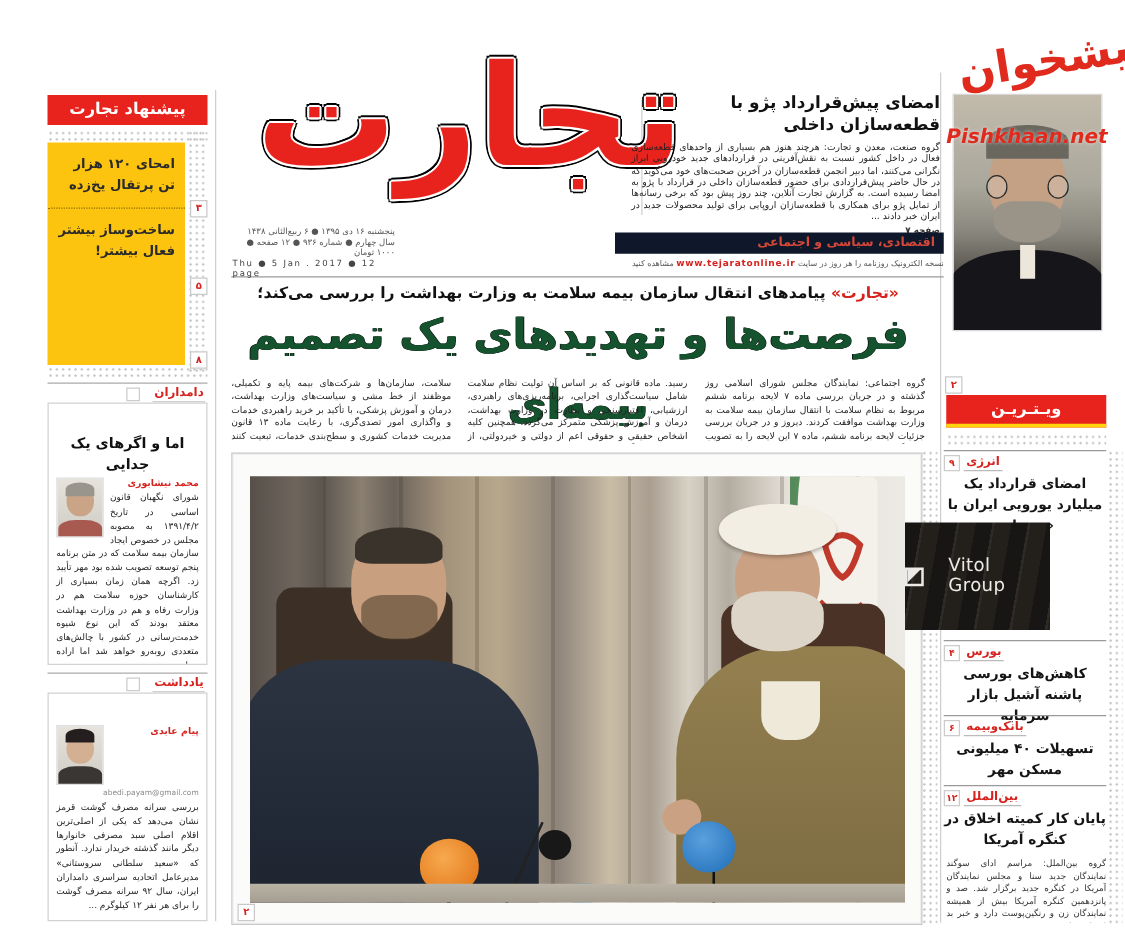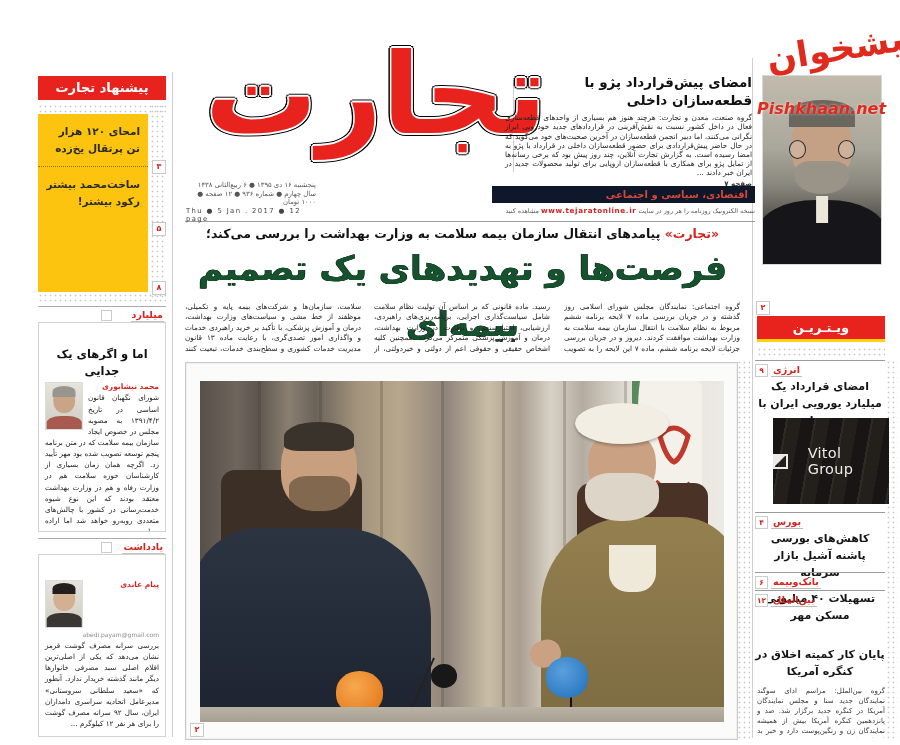--- a/index.html
+++ b/index.html
@@ -143,21 +143,21 @@
   #vit-dots{left:757px;top:347px;width:128px;height:11px;}
   #rs-dots-left{left:737px;top:360px;width:13px;height:380px;}
   #rs-dots-right{left:886px;top:360px;width:12px;height:380px;}
   .vsec{position:absolute;left:755px;width:130px;border-top:1px solid #9a9a9a;height:15px;}
   .vlabel{position:absolute;left:16px;top:3px;color:#d6231f;font-weight:bold;font-size:9.5px;
           border-bottom:1px solid #bbb;padding:0 2px 1px;}
   .vnum{position:absolute;left:0;top:3px;width:11px;height:11px;border:1px solid #ccc;background:#fff;
         color:#d6231f;font-size:7.5px;line-height:11px;text-align:center;font-weight:bold;}
   .vtitle{position:absolute;left:755px;width:130px;text-align:center;direction:rtl;
           font-size:11px;font-weight:bold;color:#151515;line-height:1.55;}
-  #vitolimg{left:773px;top:418px;width:116px;height:86px;overflow:hidden;
+  #vitolimg{left:724px;top:418px;width:116px;height:86px;overflow:hidden;
             background:repeating-linear-gradient(100deg,#181614 0 13px,#2e2a25 13px 15px,#23201c 15px 28px);
             display:flex;align-items:center;justify-content:center;gap:20px;}
   #vitolimg .vtxt{color:#eceae6;font-size:14.5px;letter-spacing:.3px;}
   .vitol-logo{display:inline-block;width:11px;height:11px;border:2px solid #eceae6;
               background:linear-gradient(135deg,#eceae6 45%,transparent 46%);}
   .vbody{position:absolute;left:757px;width:128px;direction:rtl;font-size:7px;line-height:10px;
          text-align:justify;color:#333;}
 </style>
 </head>
 <body>
@@ -168,29 +168,29 @@
   <div class="vline" style="left:752px;top:58px;height:680px;"></div>
   <div class="vline" style="left:513px;top:80px;height:92px;"></div>
   <div class="hline" style="left:185px;top:221px;width:570px;"></div>
 
   <div class="abs" id="ls-header">پیشنهاد تجارت</div>
   <div class="abs dots" id="ls-dots-top"></div>
   <div class="abs dots" id="ls-dots-right"></div>
   <div class="abs dots" id="ls-dots-bottom"></div>
   <div class="abs" id="ls-yellow">
     <div class="ls-item">امحای ۱۲۰ هزار تن پرتقال یخ‌زده</div>
-    <div class="ls-item">ساخت‌محمد بیشتر رکود بیشتر!</div>
+    <div class="ls-item">ساخت‌وساز بیشتر فعال بیشتر!</div>
   </div>
   <div class="numbox" style="left:152px;top:160px;">۳</div>
   <div class="numbox" style="left:152px;top:222px;">۵</div>
   <div class="numbox" style="left:152px;top:281px;">۸</div>
 
   <div class="lsec" style="top:306px;">
     <span class="lnum"></span>
-    <span class="llabel">میلیارد</span>
+    <span class="llabel">دامداران</span>
   </div>
   <div class="card" id="editorial-card">
     <div class="card-title">اما و اگرهای یک جدایی</div>
     <div>
       <span class="portrait">
         <span class="p-head"></span>
         <span class="p-hair"></span>
         <span class="p-torso"></span>
       </span>
       <div class="author">محمد نیشابوری</div>
@@ -319,20 +319,20 @@
     <span class="vlabel">بورس</span>
   </div>
   <div class="vtitle" style="top:530px;height:36px;">کاهش‌های بورسی پاشنه آشیل بازار سرمایه</div>
 
   <div class="vsec" style="top:572px;">
     <span class="vnum">۶</span>
     <span class="vlabel">بانک‌وبیمه</span>
   </div>
   <div class="vtitle" style="top:590px;height:36px;">تسهیلات ۴۰ میلیونی مسکن مهر</div>
 
-  <div class="vsec" style="top:590px;">
+  <div class="vsec" style="top:628px;">
     <span class="vnum">۱۲</span>
     <span class="vlabel">بین‌الملل</span>
   </div>
   <div class="vtitle" style="top:646px;height:36px;">پایان کار کمیته اخلاق در کنگره آمریکا</div>
   <div class="vbody" style="top:686px;height:52px;overflow:hidden;">گروه بین‌الملل: مراسم ادای سوگند نمایندگان جدید سنا و مجلس نمایندگان آمریکا در کنگره جدید برگزار شد. صد و پانزدهمین کنگره آمریکا بیش از همیشه نمایندگان زن و رنگین‌پوست دارد و خبر بد این است که ...</div>
 
 </div>
 
 </body></html>

